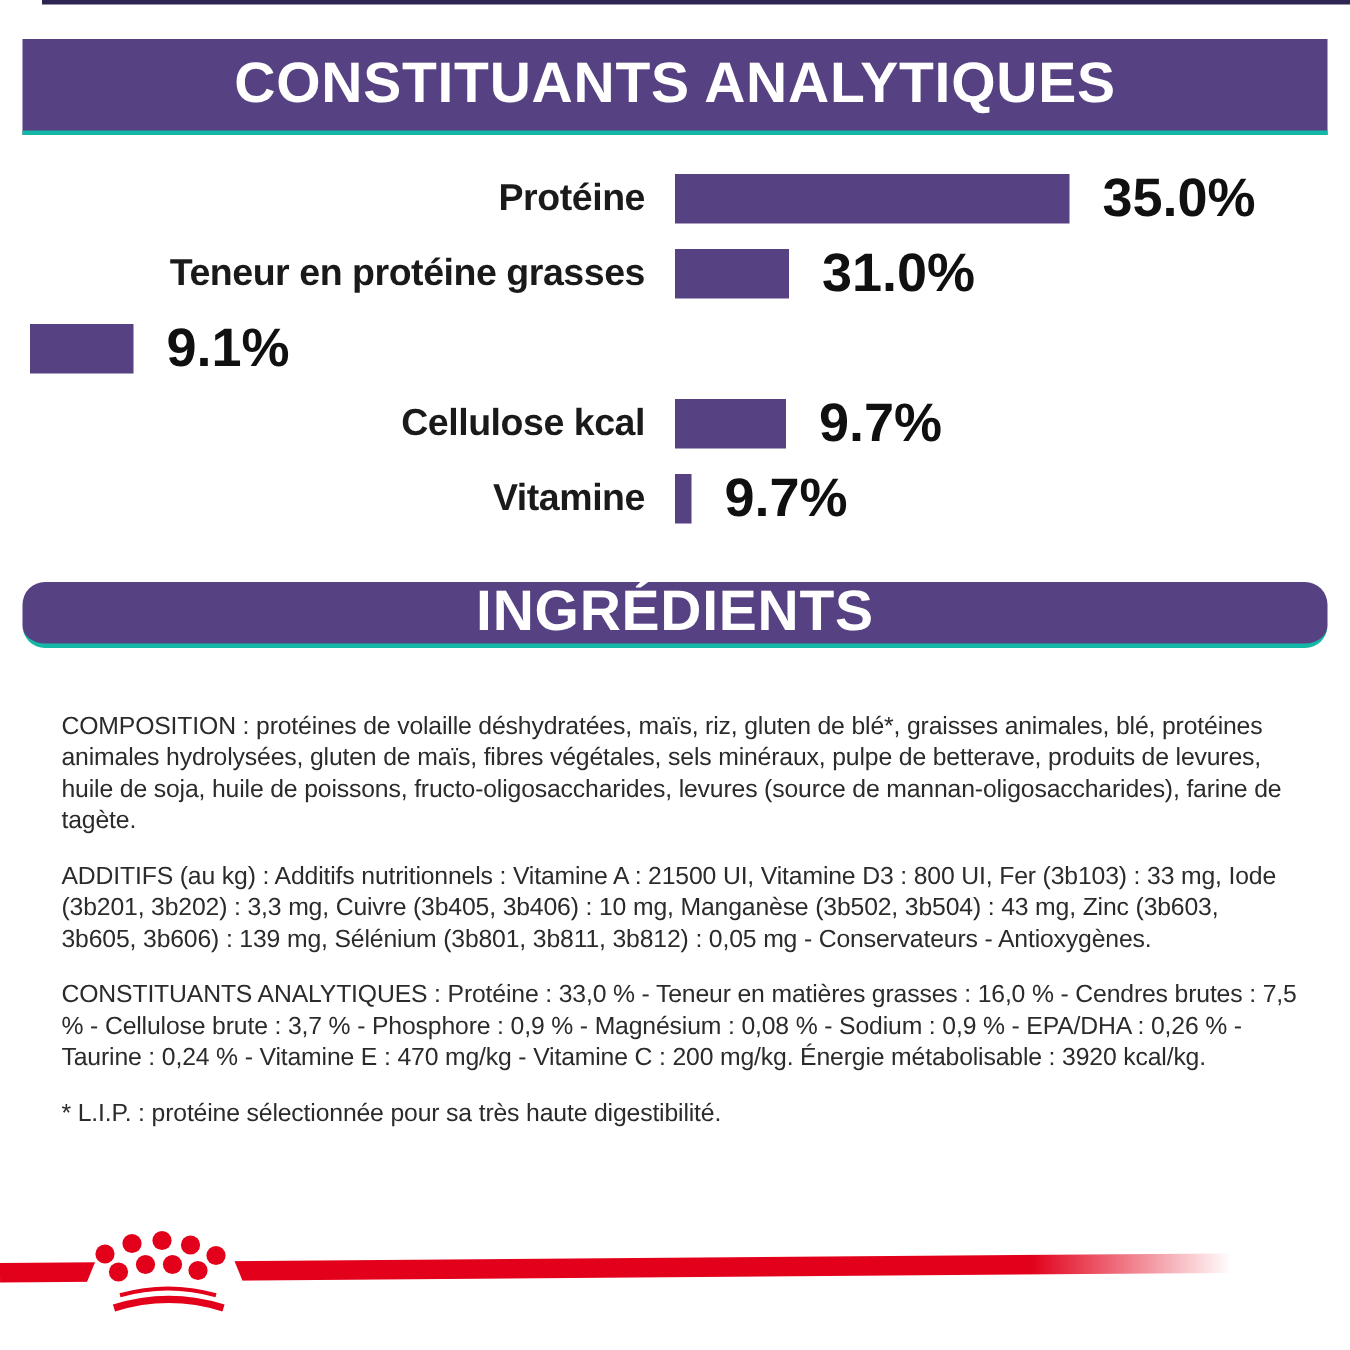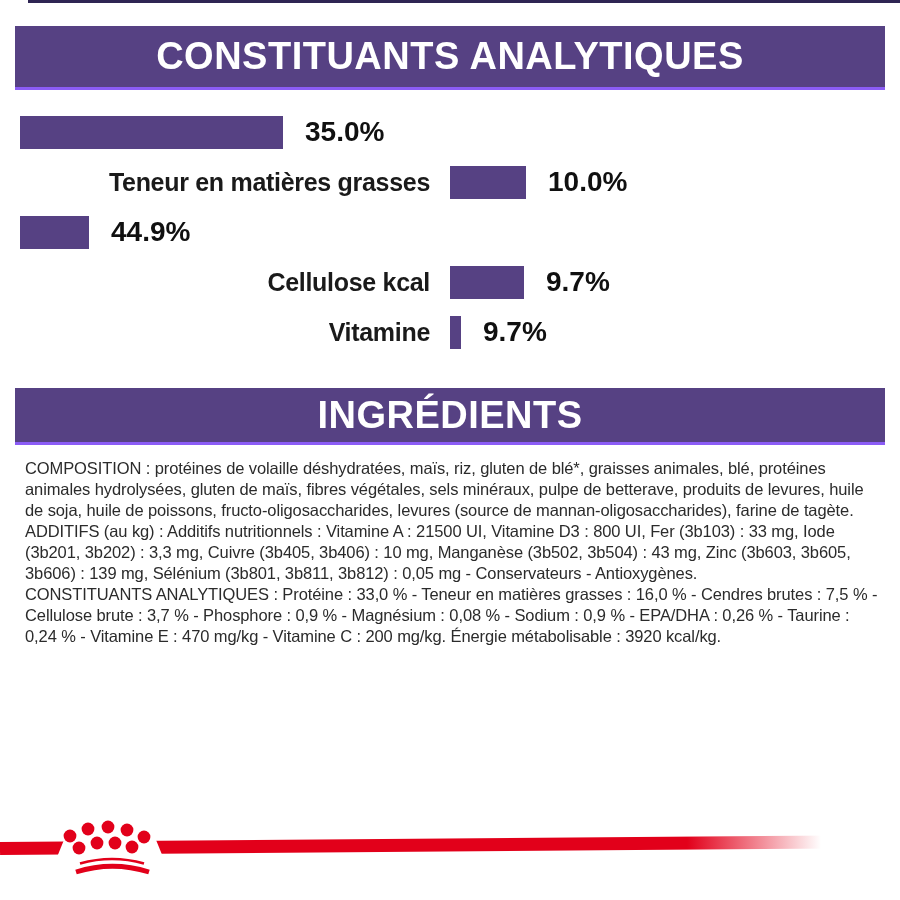--- a/index.html
+++ b/index.html
@@ -4,37 +4,37 @@
 <style>
   html,body{margin:0;padding:0;background:#ffffff;}
   .page{
     position:relative;width:900px;height:900px;background:#ffffff;overflow:hidden;
     font-family:"Liberation Sans",sans-serif;
   }
   .top-line{position:absolute;top:0;left:28px;width:872px;height:3px;background:#2e2553;}
   .banner{
     position:absolute;left:15px;width:870px;background:#564183;color:#ffffff;
     display:flex;align-items:center;justify-content:center;
-    font-weight:bold;letter-spacing:0.5px;border-bottom:3px solid #8b5cf6;box-sizing:border-box;
+    font-weight:bold;letter-spacing:0.5px;border-bottom:3px solid #14b8a6;box-sizing:border-box;
   }
   .banner1{top:26px;height:64px;font-size:38px;}
-  .banner2{top:388px;height:57px;font-size:38px;}
+  .banner2{top:388px;height:44px;font-size:38px;border-radius:15px;}
   .chart{position:absolute;top:115px;left:0;width:900px;}
   .chart-row{display:flex;align-items:center;height:34px;margin-bottom:16px;}
   .chart-label{
     width:430px;text-align:right;font-size:25px;font-weight:bold;color:#1a1a1a;
     letter-spacing:-0.3px;white-space:nowrap;
   }
   .chart-bar{height:33px;background:#564183;margin-left:20px;flex:0 0 auto;}
-  .chart-value{margin-left:22px;font-size:28px;font-weight:bold;color:#101010;white-space:nowrap;}
+  .chart-value{margin-left:22px;font-size:36px;font-weight:bold;color:#101010;white-space:nowrap;}
   .body-text{
     position:absolute;left:25px;top:458px;width:856px;
     font-size:16.5px;line-height:21px;color:#2b2b2b;letter-spacing:-0.1px;
   }
-  .body-text p{margin:0;}
+  .body-text p{margin:16px;}
   .footer-band{
     position:absolute;left:0;top:842px;width:838px;height:13px;
     background:linear-gradient(to right,#e2001a 0%,#e2001a 82%,rgba(226,0,26,0) 98%);
     transform:rotate(-0.45deg);transform-origin:left center;
   }
   .crown-trapezoid{
     position:absolute;left:55px;top:835px;width:110px;height:27px;background:#ffffff;
     clip-path:polygon(10% 0,90% 0,100% 100%,0 100%);
   }
   .crown{position:absolute;left:55px;top:818px;width:115px;height:70px;}
@@ -45,31 +45,32 @@
 <div class="page">
 
   <div class="top-line"></div>
 
   <div class="banner banner1">
     <span>CONSTITUANTS ANALYTIQUES</span>
   </div>
 
   <div class="chart">
     <div class="chart-row">
+      <div class="chart-label">Protéine</div>
       <div class="chart-bar" style="width: 263px; background: rgb(86, 65, 131);"></div>
       <div class="chart-value">35.0%</div>
     </div>
     <div class="chart-row">
-      <div class="chart-label">Teneur en matières grasses</div>
+      <div class="chart-label">Teneur en protéine grasses</div>
       <div class="chart-bar" style="width: 76px; background: rgb(86, 65, 131);"></div>
-      <div class="chart-value">10.0%</div>
+      <div class="chart-value">31.0%</div>
     </div>
     <div class="chart-row">
       <div class="chart-bar" style="width: 69px; background: rgb(86, 65, 131);"></div>
-      <div class="chart-value">44.9%</div>
+      <div class="chart-value">9.1%</div>
     </div>
     <div class="chart-row">
       <div class="chart-label">Cellulose kcal</div>
       <div class="chart-bar" style="width: 74px; background: rgb(86, 65, 131);"></div>
       <div class="chart-value">9.7%</div>
     </div>
     <div class="chart-row">
       <div class="chart-label">Vitamine</div>
       <div class="chart-bar" style="width: 11px; background: rgb(86, 65, 131);"></div>
       <div class="chart-value">9.7%</div>
@@ -77,20 +78,21 @@
   </div>
 
   <div class="banner banner2">
     <span>INGRÉDIENTS</span>
   </div>
 
   <div class="body-text">
     <p>COMPOSITION : protéines de volaille déshydratées, maïs, riz, gluten de blé*, graisses animales, blé, protéines animales hydrolysées, gluten de maïs, fibres végétales, sels minéraux, pulpe de betterave, produits de levures, huile de soja, huile de poissons, fructo-oligosaccharides, levures (source de mannan-oligosaccharides), farine de tagète.</p>
     <p>ADDITIFS (au kg) : Additifs nutritionnels : Vitamine A : 21500 UI, Vitamine D3 : 800 UI, Fer (3b103) : 33 mg, Iode (3b201, 3b202) : 3,3 mg, Cuivre (3b405, 3b406) : 10 mg, Manganèse (3b502, 3b504) : 43 mg, Zinc (3b603, 3b605, 3b606) : 139 mg, Sélénium (3b801, 3b811, 3b812) : 0,05 mg - Conservateurs - Antioxygènes.</p>
     <p>CONSTITUANTS ANALYTIQUES : Protéine : 33,0 % - Teneur en matières grasses : 16,0 % - Cendres brutes : 7,5 % - Cellulose brute : 3,7 % - Phosphore : 0,9 % - Magnésium : 0,08 % - Sodium : 0,9 % - EPA/DHA : 0,26 % - Taurine : 0,24 % - Vitamine E : 470 mg/kg - Vitamine C : 200 mg/kg. Énergie métabolisable : 3920 kcal/kg.</p>
+    <p>* L.I.P. : protéine sélectionnée pour sa très haute digestibilité.</p>
   </div>
 
   <div class="footer-band"></div>
   <div class="crown-trapezoid"></div>
 
   <svg class="crown" viewBox="0 0 115 70" xmlns="http://www.w3.org/2000/svg">
     <g fill="#e2001a">
       <circle cx="15" cy="18" r="6.4"></circle>
       <circle cx="33" cy="11" r="6.4"></circle>
       <circle cx="53" cy="9" r="6.4"></circle>

